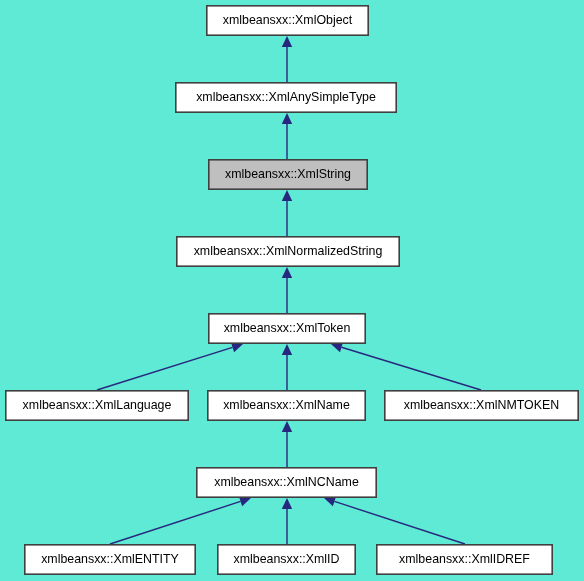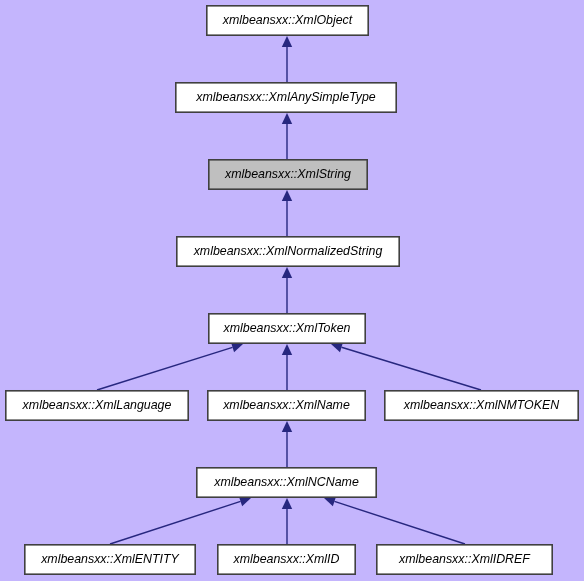--- a/index.html
+++ b/index.html
@@ -11,22 +11,21 @@
   body {
     width: 584px;
     height: 581px;
     font-family: "Liberation Sans", sans-serif;
     overflow: hidden;
   }
   #diagram-root {
     position: relative;
     width: 584px;
     height: 581px;
-    background: #c4b5fd;
-    font-style: italic;
+    background: #5eead4;
   }
   svg#graph {
     display: block;
     width: 584px;
     height: 581px;
   }
   .node-box {
     fill: #ffffff;
     stroke: #404040;
     stroke-width: 1.6;

